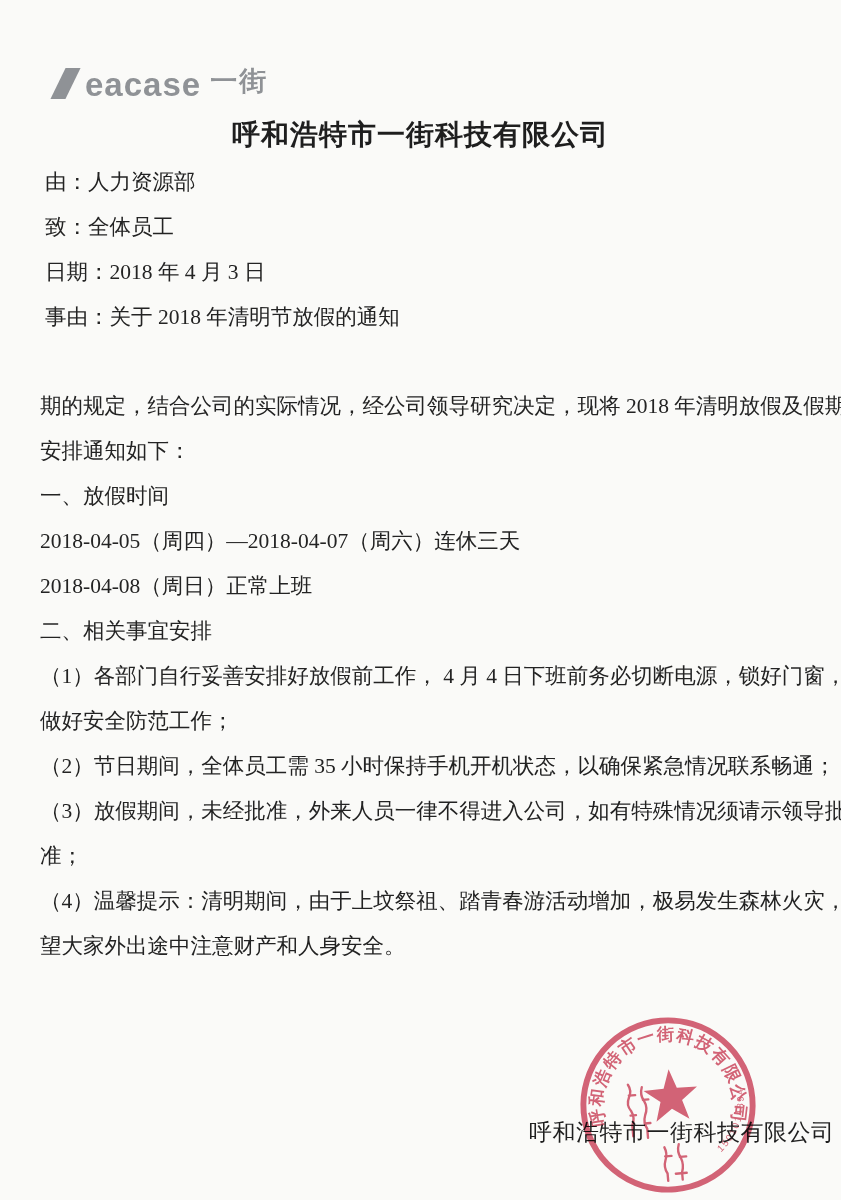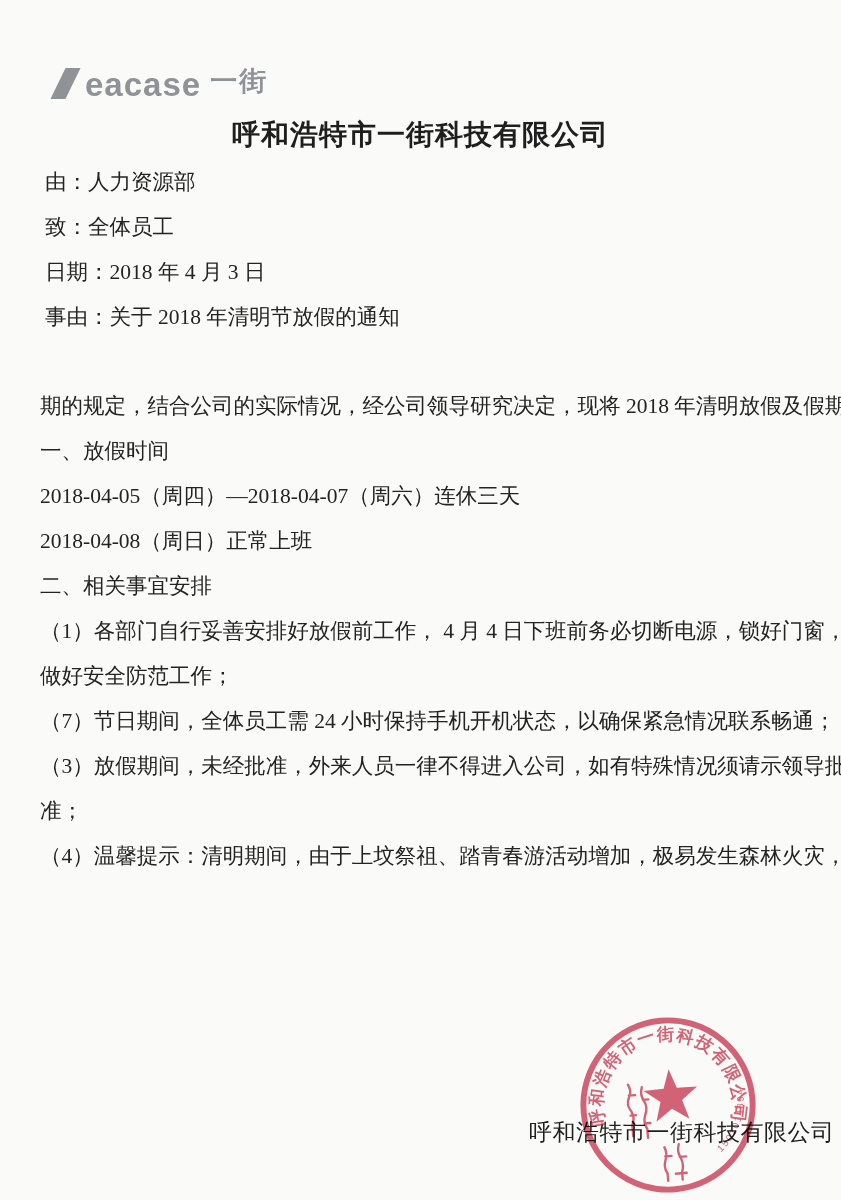--- a/index.html
+++ b/index.html
@@ -116,30 +116,32 @@
 
   <div class="doc-title">呼和浩特市一街科技有限公司</div>
 
   <div class="content">
     <div class="meta-line">由：人力资源部</div>
     <div class="meta-line">致：全体员工</div>
     <div class="meta-line">日期：2018 年 4 月 3 日</div>
     <div class="meta-line">事由：关于 2018 年清明节放假的通知</div>
     <div class="gap-sm"></div>
     <div>期的规定，结合公司的实际情况，经公司领导研究决定，现将 2018 年清明放假及假期</div>
+    <div>安排通知如下：</div>
     <div>一、放假时间</div>
     <div>2018-04-05（周四）—2018-04-07（周六）连休三天</div>
     <div>2018-04-08（周日）正常上班</div>
     <div>二、相关事宜安排</div>
     <div>（1）各部门自行妥善安排好放假前工作， 4 月 4 日下班前务必切断电源，锁好门窗，</div>
     <div>做好安全防范工作；</div>
-    <div>（7）节日期间，全体员工需 24 小时保持手机开机状态，以确保紧急情况联系畅通；</div>
+    <div>（2）节日期间，全体员工需 35 小时保持手机开机状态，以确保紧急情况联系畅通；</div>
     <div>（3）放假期间，未经批准，外来人员一律不得进入公司，如有特殊情况须请示领导批</div>
     <div>准；</div>
     <div>（4）温馨提示：清明期间，由于上坟祭祖、踏青春游活动增加，极易发生森林火灾，</div>
+    <div>望大家外出途中注意财产和人身安全。</div>
     <div class="gap-md"></div>
   </div>
 
   <div class="signature">呼和浩特市一街科技有限公司</div>
 
   <div class="seal">
     <svg viewBox="0 0 200 200" xmlns="http://www.w3.org/2000/svg">
 
       <circle cx="100" cy="100" r="93" fill="none" stroke="#d25066" stroke-width="6.5"></circle>
 

